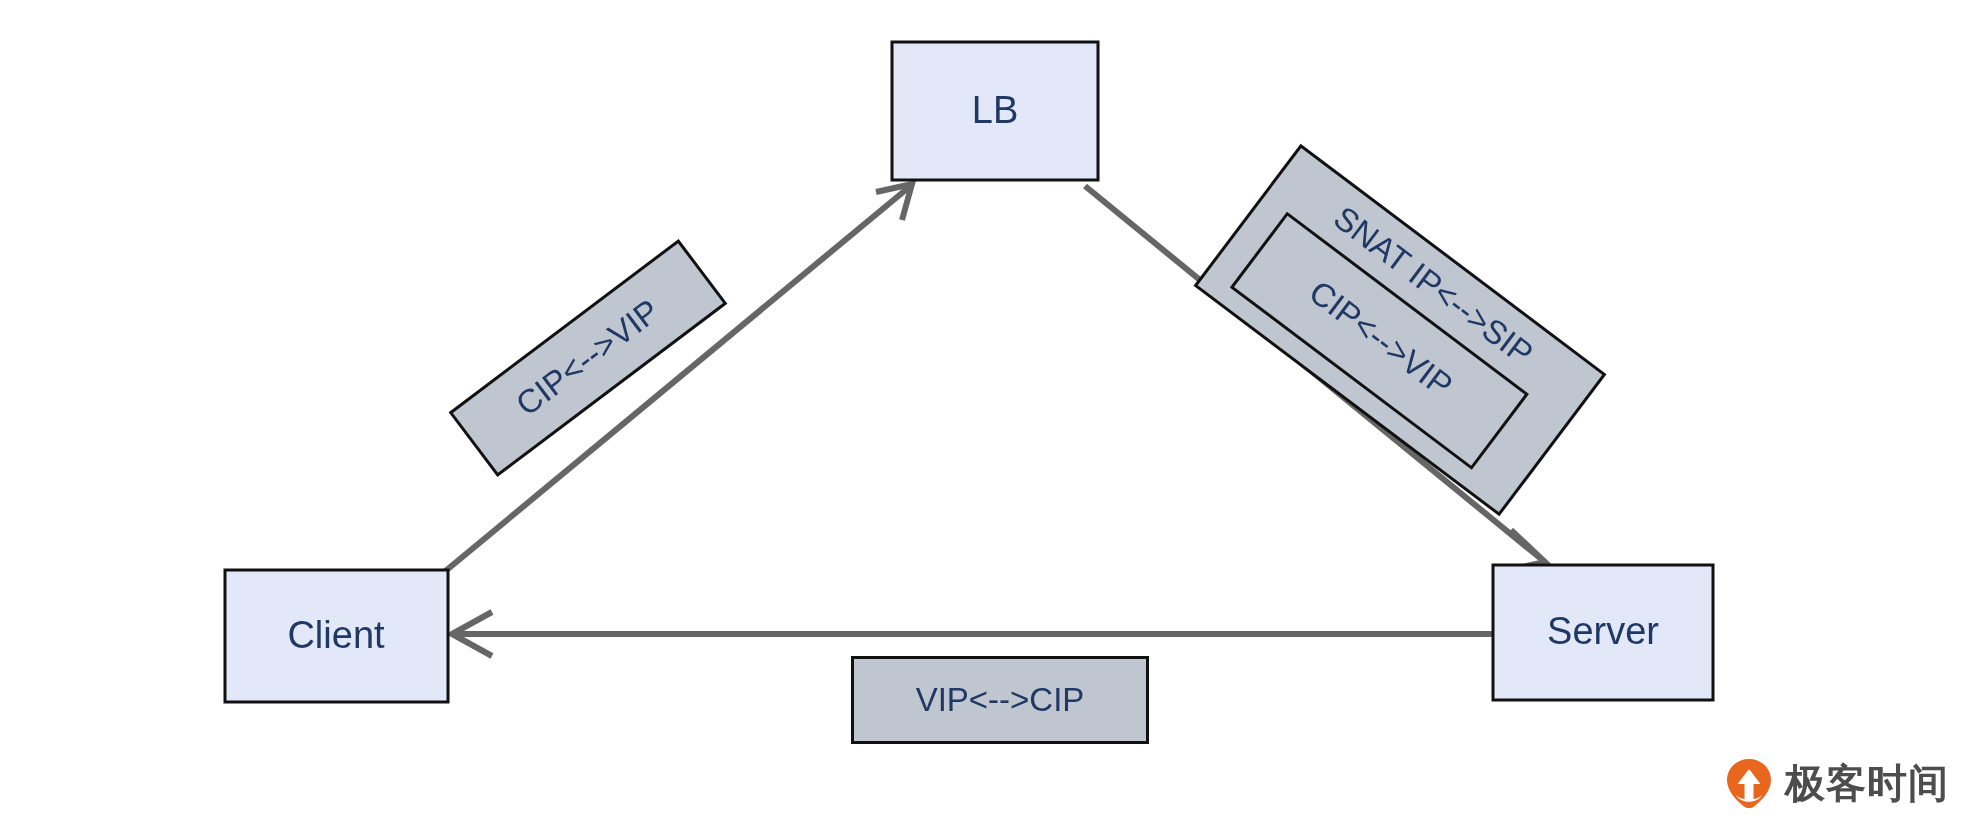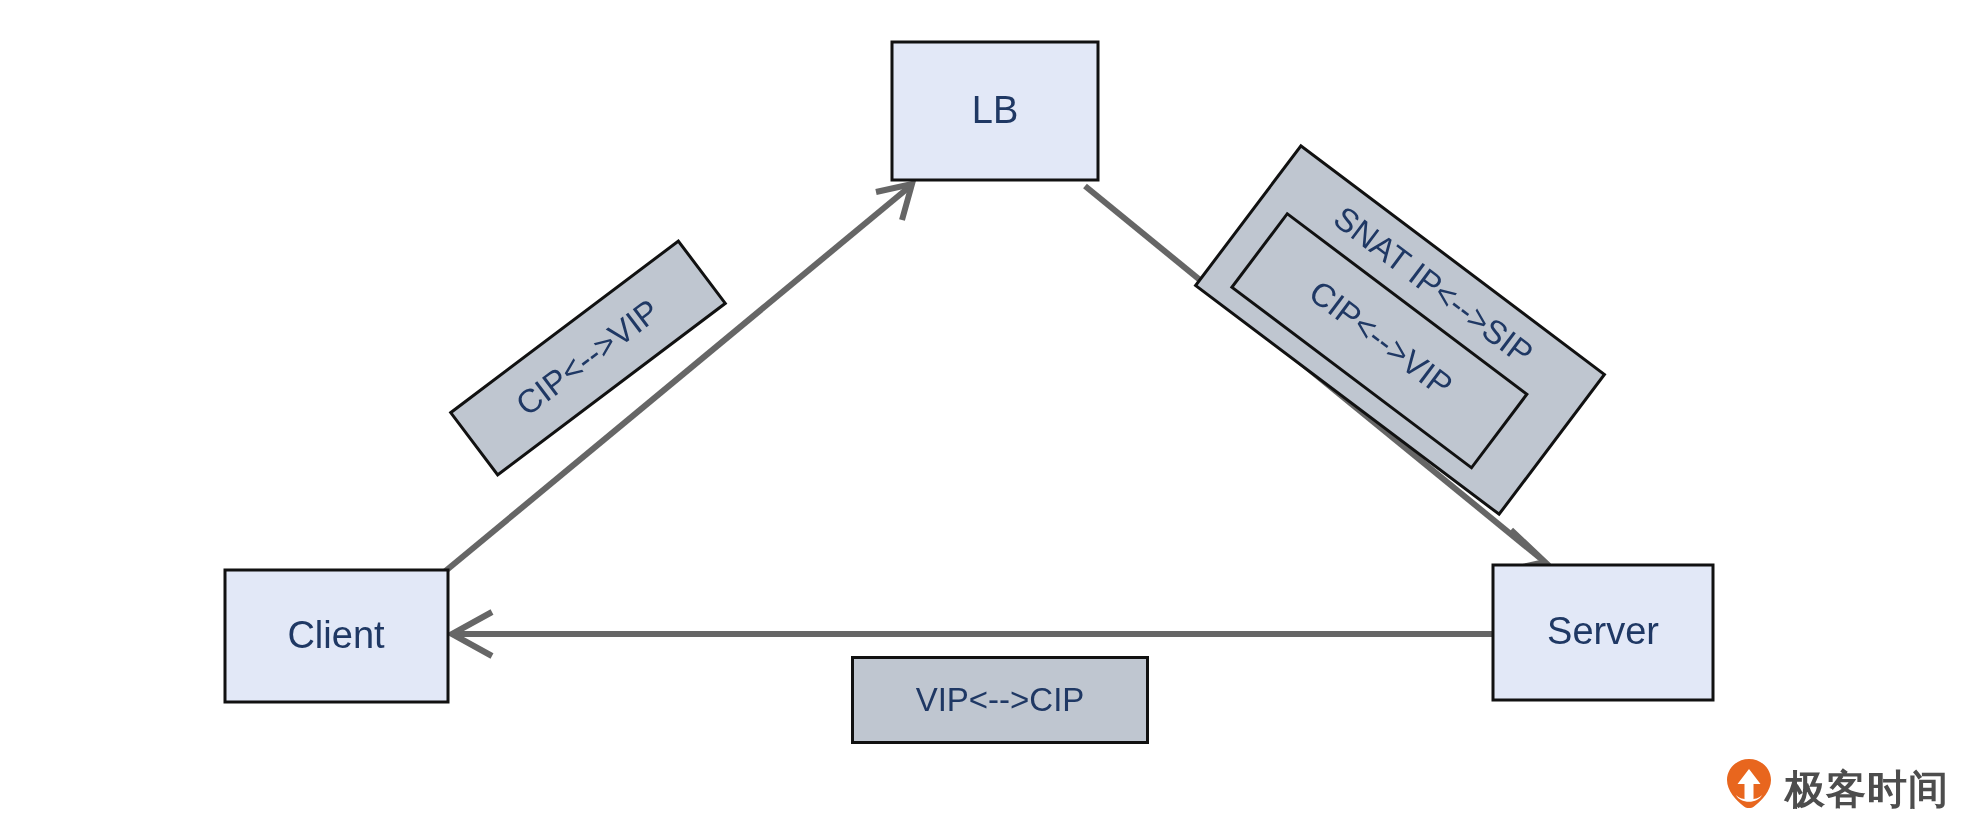--- a/index.html
+++ b/index.html
@@ -66,21 +66,21 @@
     stroke: #666666;
     stroke-width: 6;
     stroke-linecap: butt;
     stroke-linejoin: miter;
   }
   .watermark {
     position: absolute;
     right: 18px;
     bottom: 18px;
     display: flex;
-    align-items: flex-end;
+    align-items: center;
     gap: 10px;
   }
   .wm-mark {
     width: 52px;
     height: 52px;
     position: relative;
   }
   .wm-text {
     font-family: "Liberation Sans", sans-serif;
     font-size: 40px;

